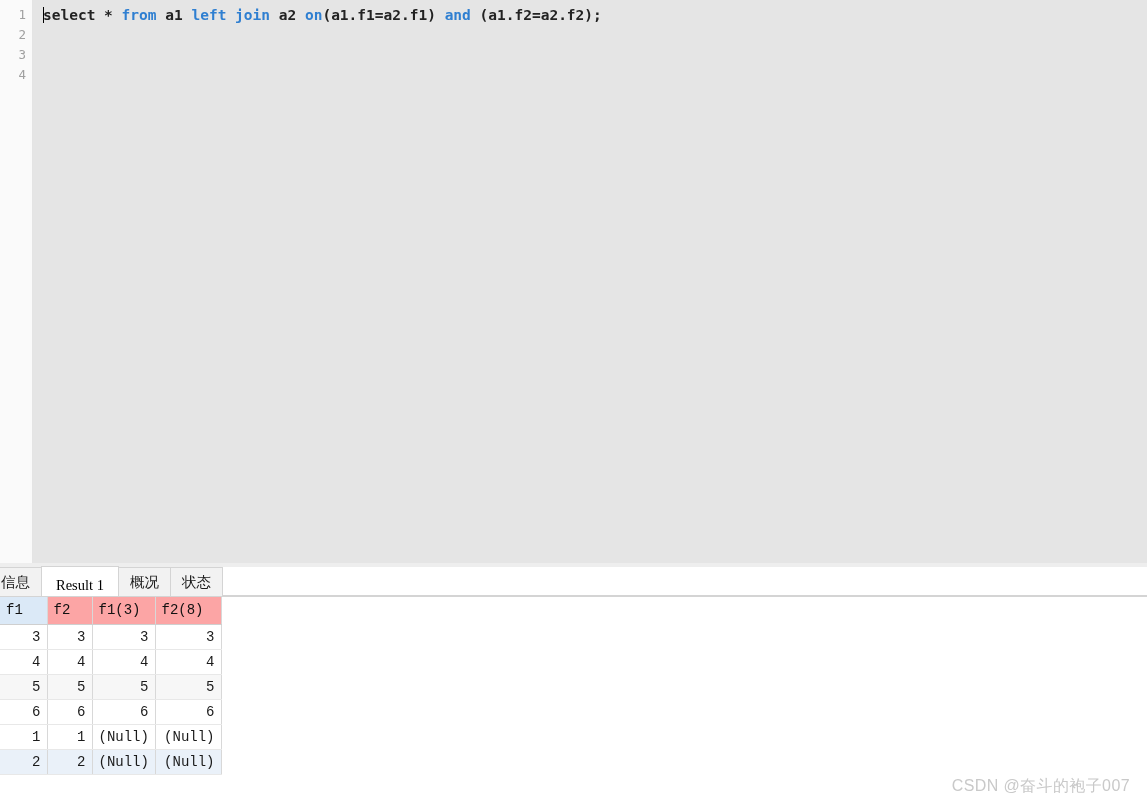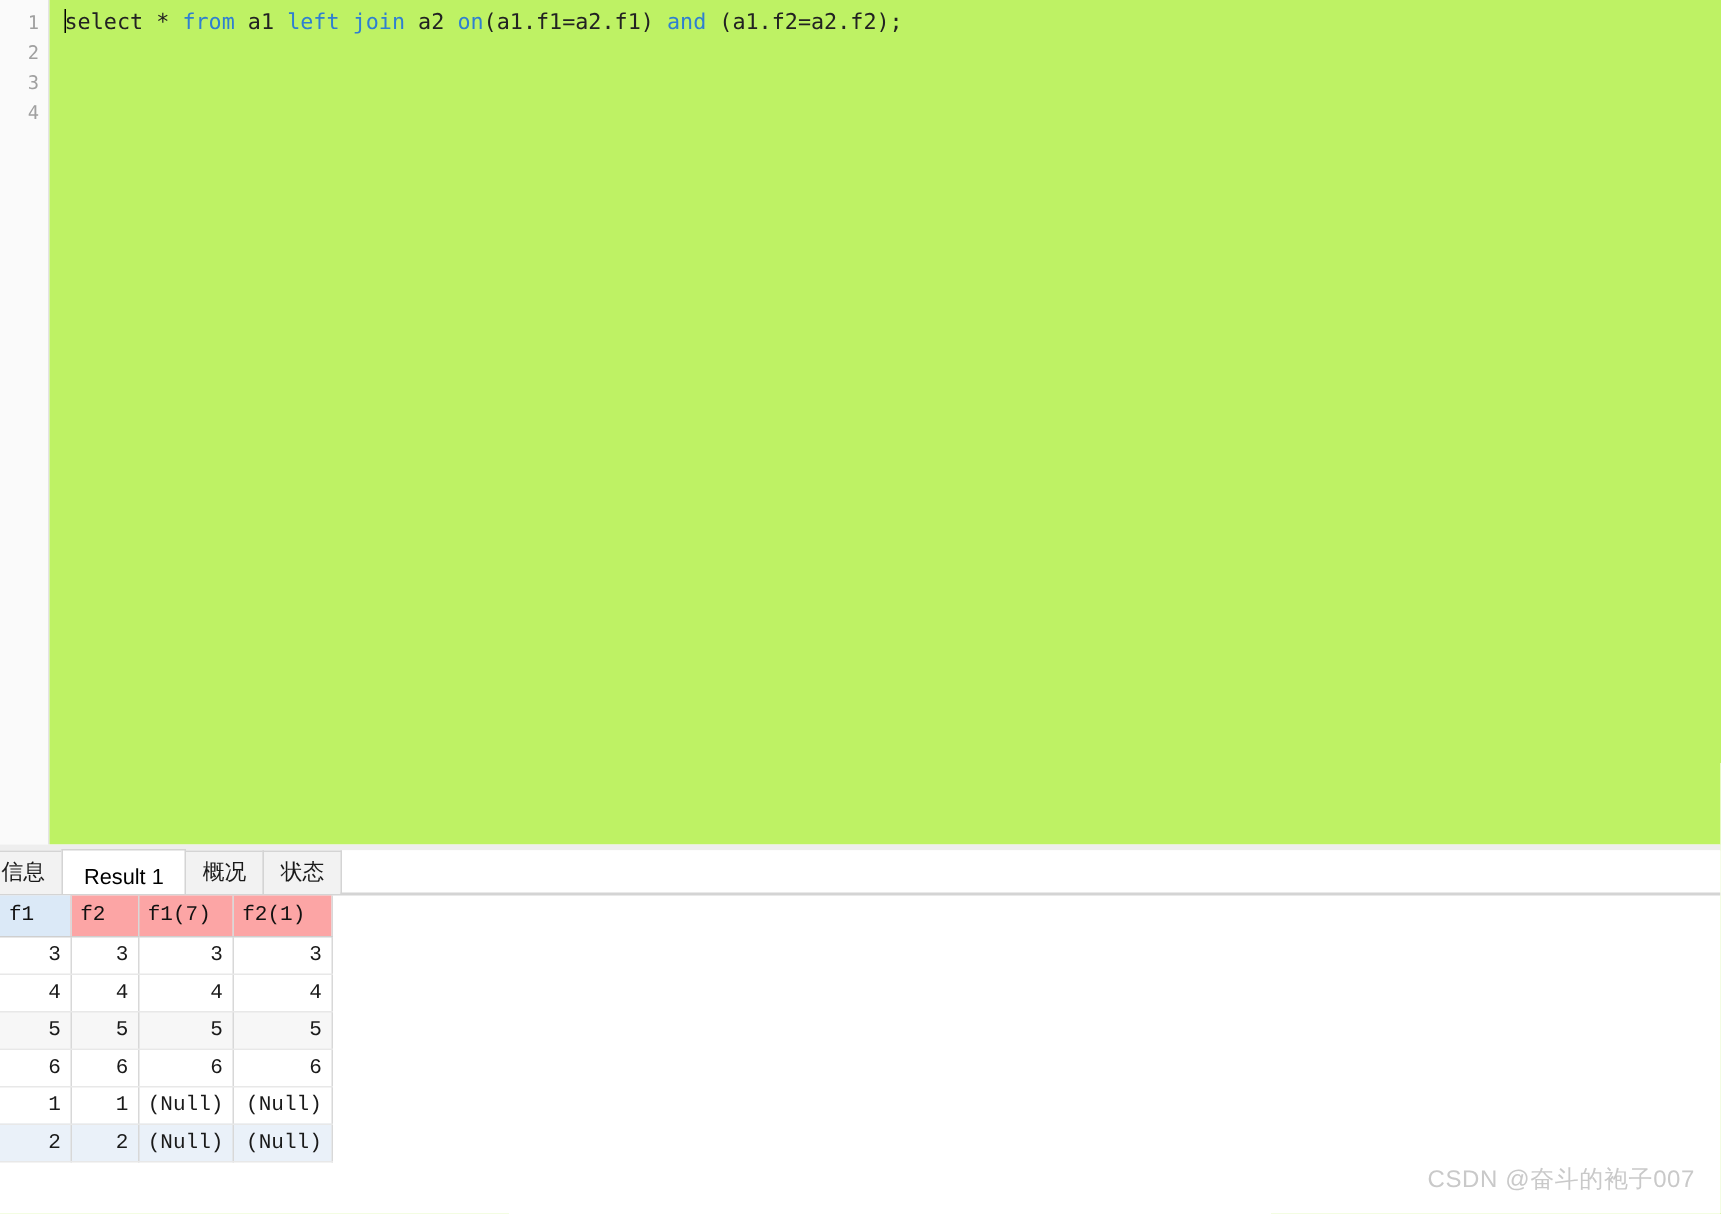--- a/index.html
+++ b/index.html
@@ -40,23 +40,24 @@
     text-align: right;
     padding-right: 6px;
     box-sizing: border-box;
     font-family: "DejaVu Sans Mono", monospace;
     font-size: 12.5px;
     color: #a0a0a0;
     user-select: none;
   }
   #code-area {
     flex: 1 1 auto;
-    background: #bef264;
+    background: #e5e5e5;
     padding-top: 5px;
     position: relative;
+    font-weight: bold;
   }
   .code-line {
     height: 20px;
     line-height: 20px;
     white-space: pre;
     font-family: "DejaVu Sans Mono", monospace;
     font-size: 14.5px;
     padding-left: 10px;
     color: #222222;
   }
@@ -119,20 +120,21 @@
     padding-left: 14px;
   }
   .tab.active {
     background: #ffffff;
     height: 30px;
     line-height: 29px;
     position: relative;
     z-index: 3;
     color: #000000;
     padding: 4px 14px;
+    font-family: Liberation Serif, serif;
   }
   #tab-strip-filler {
     flex: 1 1 auto;
     height: 29px;
     border-bottom: 1px solid #d4d4d4;
     box-sizing: border-box;
   }
 
   
   #grid {
@@ -223,22 +225,22 @@
     <colgroup>
       <col class="c0">
         <col class="c1">
         <col class="c2">
         <col class="c3">
     </colgroup>
     <thead>
       <tr>
           <th class="sel-col">f1</th>
           <th>f2</th>
-          <th>f1(7)</th>
-          <th>f2(1)</th>
+          <th>f1(3)</th>
+          <th>f2(8)</th>
         </tr>
     </thead>
     <tbody>
         <tr class="">
           <td>3</td>
           <td>3</td>
           <td>3</td>
           <td>3</td>
         </tr>
         <tr class="">

